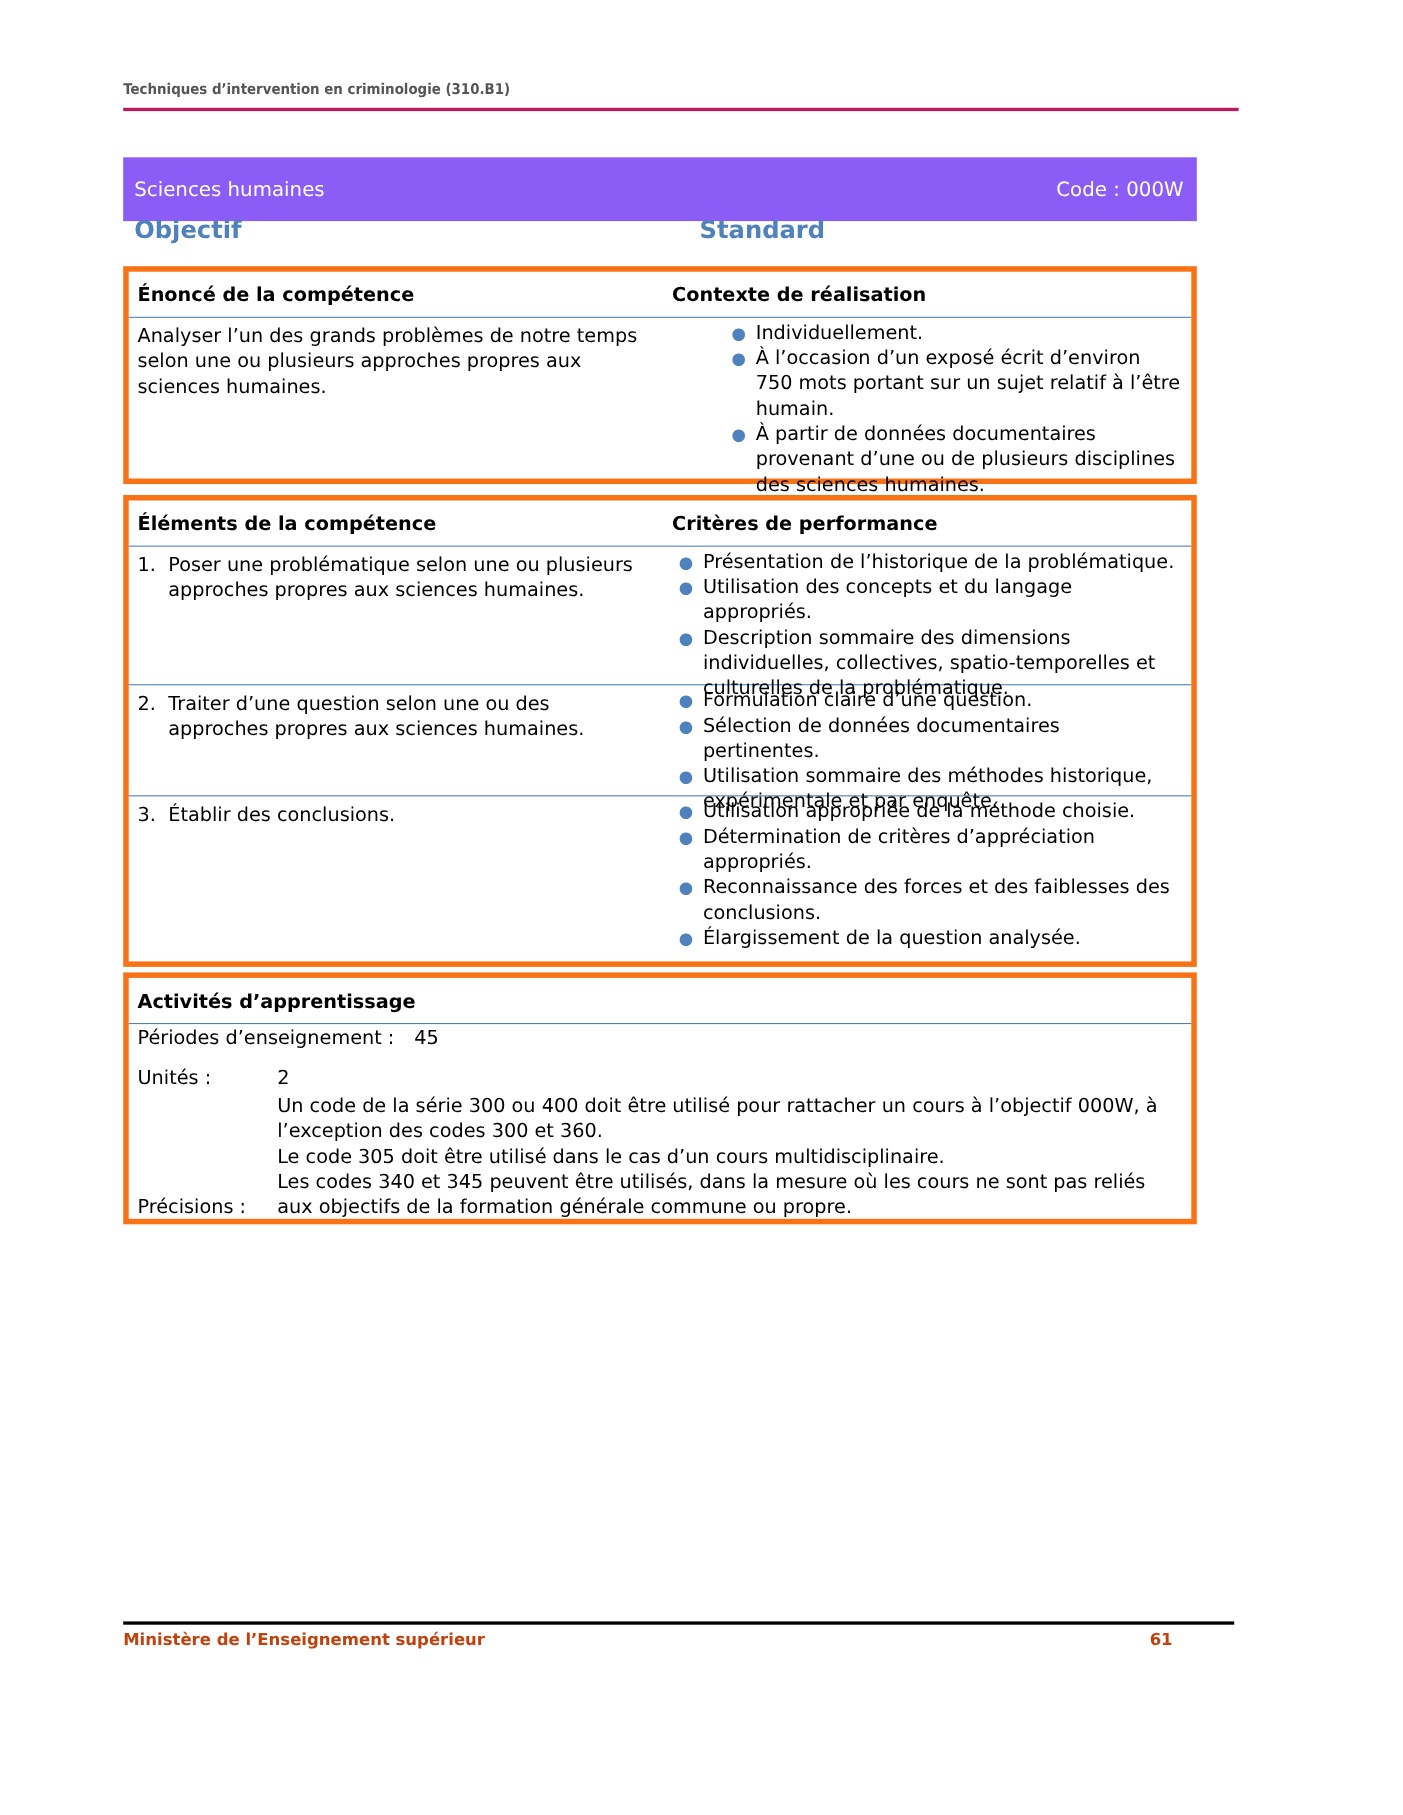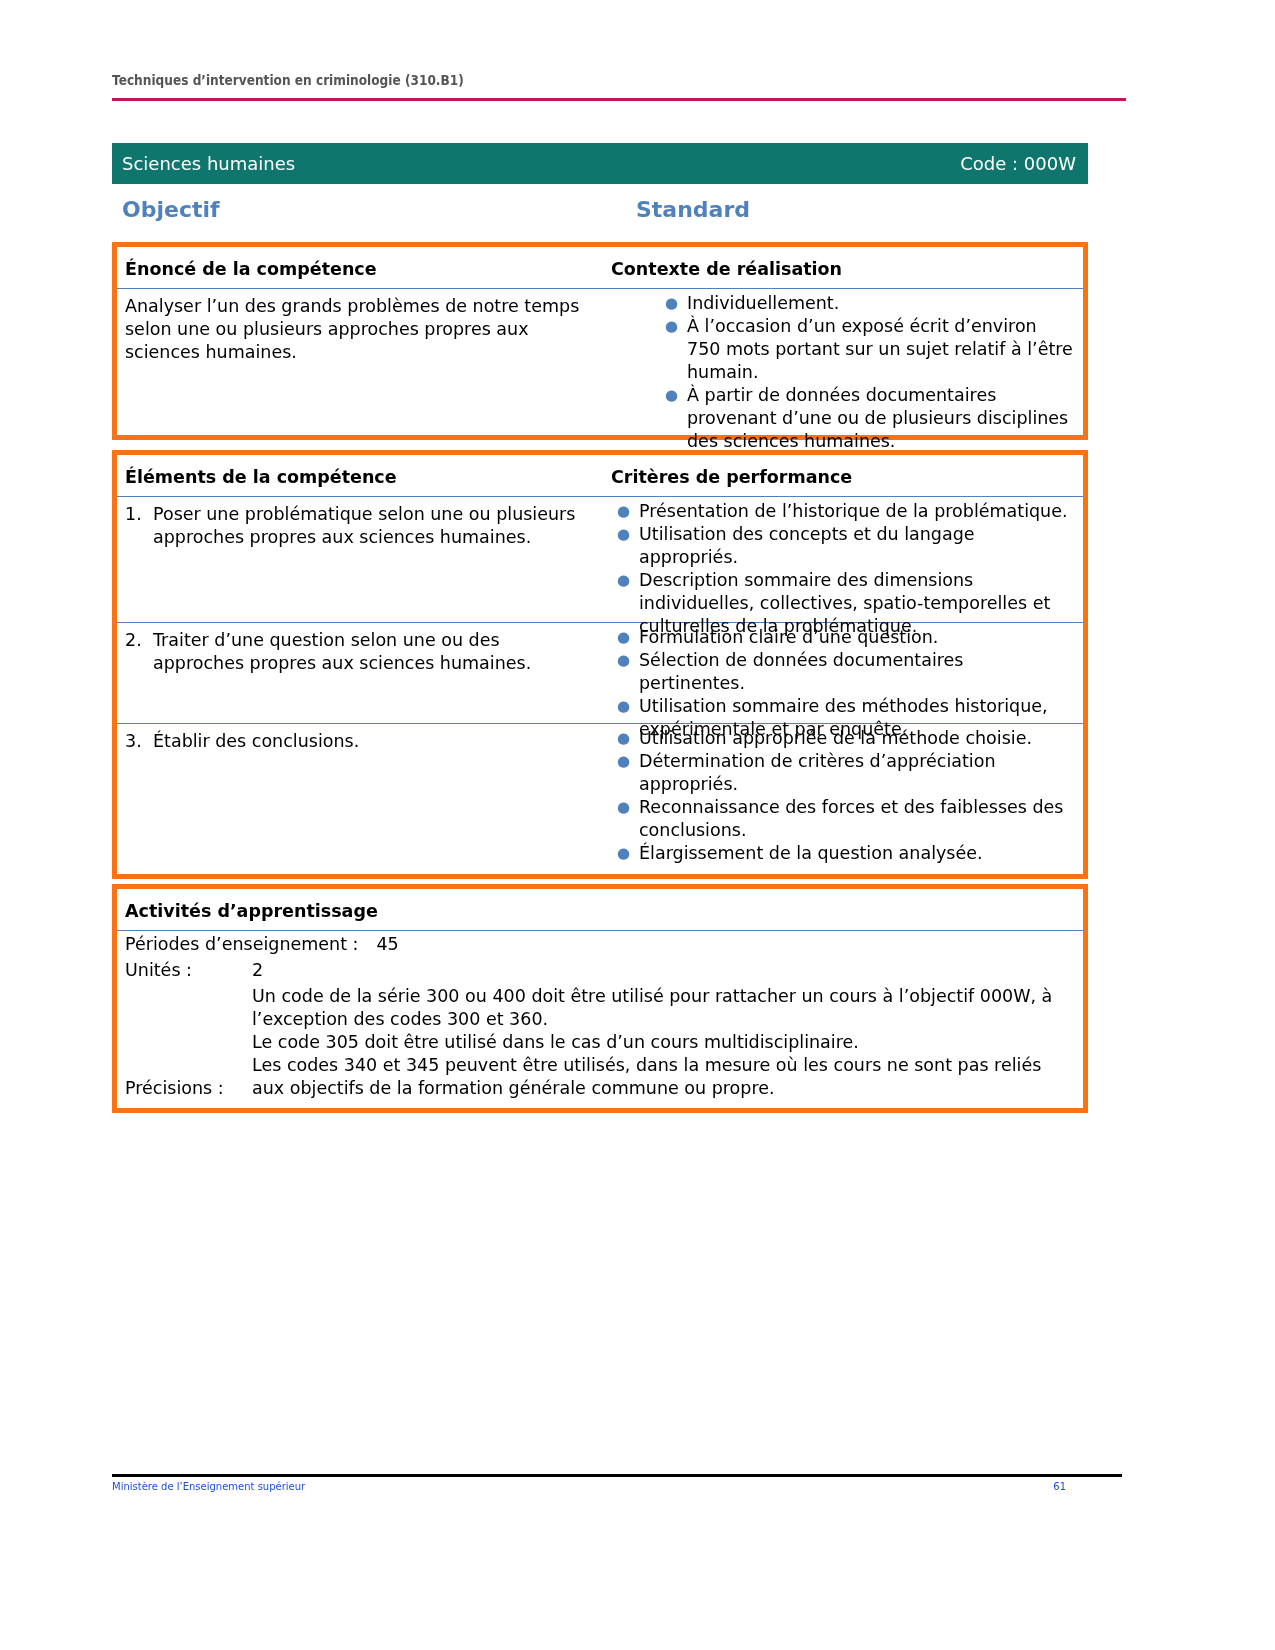--- a/index.html
+++ b/index.html
@@ -1,38 +1,38 @@
 <!DOCTYPE html>
 <html><head>
 <meta charset="utf-8">
 <style>
   html, body { margin:0; padding:0; background:#ffffff; }
   body { width:1275px; height:1650px; position:relative; font-family:"DejaVu Sans", sans-serif; color:#000; }
   .running-header { position:absolute; left:112px; top:70px; width:1014px; border-bottom:3px solid #be185d; padding-bottom:9px; }
   .running-header span { font-family:"DejaVu Sans", sans-serif; font-weight:bold; font-size:13.5px; color:#555; transform:scaleX(0.9); transform-origin:left; display:inline-block; }
-  .band { position:absolute; left:112px; top:143px; width:976px; height:41px; background:#0f766e; color:#fff; display:flex; justify-content:space-between; align-items:center; box-sizing:border-box; padding:0 12px 0 10px; font-size:18px; }
+  .band { position:absolute; left:112px; top:143px; width:976px; height:58px; background:#8b5cf6; color:#fff; display:flex; justify-content:space-between; align-items:center; box-sizing:border-box; padding:0 12px 0 10px; font-size:18px; }
   .heads { position:absolute; left:122px; top:197px; width:966px; font-size:22px; font-weight:bold; color:#4f81bd; }
   .heads .h-obj { position:absolute; left:0; top:0; }
   .heads .h-std { position:absolute; left:514px; top:0; }
   .tbl { position:absolute; left:112px; width:976px; border:5px solid #f97316; box-sizing:border-box; font-size:17.5px; line-height:23px; }
   .row { display:flex; border-top:1.5px solid #4f81bd; }
   .row:first-child { border-top:none; }
   .cell-l { width:484px; padding:4px 8px; box-sizing:border-box; }
   .cell-r { flex:1; padding:4px 8px 4px 10px; box-sizing:border-box; }
   .hdr { font-weight:bold; height:41px; align-items:center; }
   .hdr .cell-l, .hdr .cell-r { padding-top:8px; }
   ul { margin:0; padding:0; list-style:none; }
   li { position:relative; padding-left:28px; }
   li .bullet { position:absolute; left:6px; top:0; color:#4f81bd; font-size:15px; }
   .num { display:flex; }
   .num .n { width:28px; flex:none; }
   .act-row { display:flex;align-items:flex-end; }
-  .act-lbl { width:127px; flex:none; }
+  .act-lbl { width:127px; flex:none;margin-top:10px; }
   .footer { position:absolute; left:112px; top:1474px; width:1010px; border-top:3px solid #000; padding-top:4px; display:flex; justify-content:space-between; }
-  .footer span { font-weight:normal; font-size:10px; color:#1d4ed8; }
+  .footer span { font-weight:bold; font-size:15px; color:#c2410c; }
   .footer .pn { padding-right:56px; }
 </style>
 </head>
 <body>
 
 <div class="running-header">
   <span>Techniques d’intervention en criminologie (310.B1)</span>
 </div>
 
 <div class="band">

